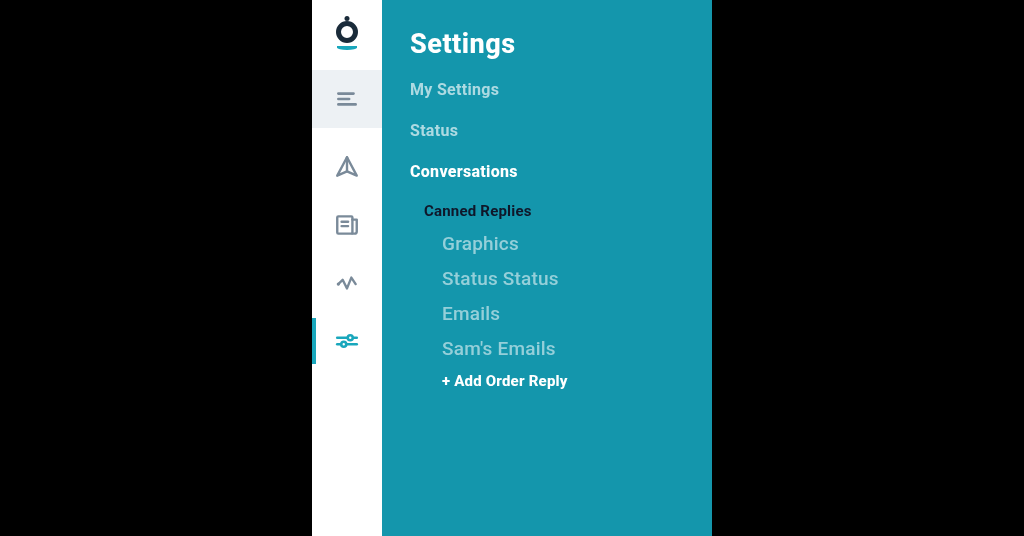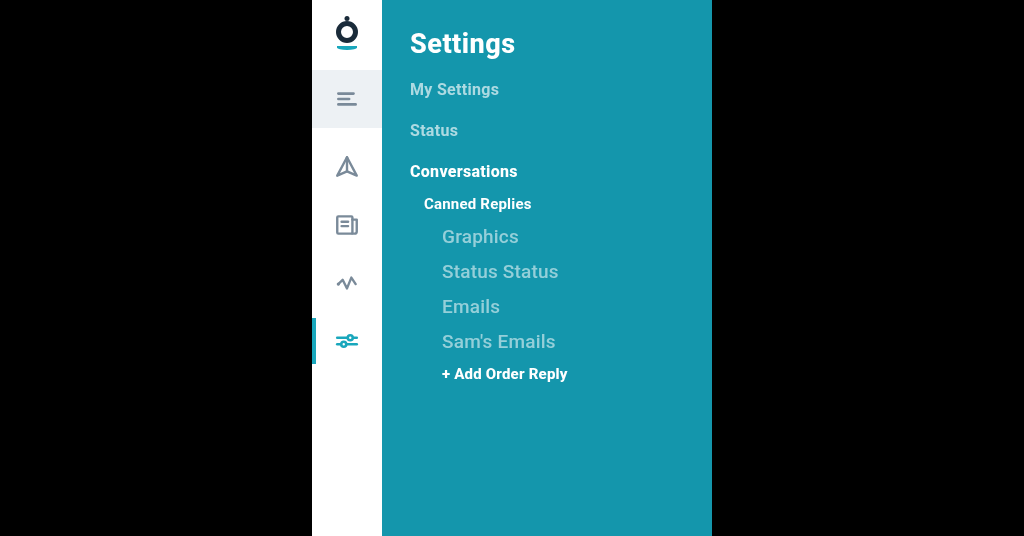--- a/index.html
+++ b/index.html
@@ -101,36 +101,36 @@
     font-weight: 700;
     color: rgba(255,255,255,0.65);
     margin-bottom: 22px;
     cursor: pointer;
     letter-spacing: 0.3px;
   }
   .nav-section {
     font-size: 16px;
     font-weight: 800;
     color: #fff;
-    margin-bottom: 14px;
+    margin-bottom: 21px;
     letter-spacing: 0.3px;
   }
   .sub {
     padding-left: 14px;
   }
   .sub-item {
     font-size: 15px;
     font-weight: 700;
     color: rgba(255,255,255,0.6);
     margin-bottom: 12px;
     cursor: pointer;
     letter-spacing: 0.2px;
   }
   .sub-item.active {
-    color: #ffffff;
+    color: #0f172a;
   }
   .sub2 {
     padding-left: 18px;
   }
   .sub2-item {
     font-size: 19px;
     font-weight: 500;
     color: rgba(255,255,255,0.55);
     margin-bottom: 12px;
     cursor: pointer;

